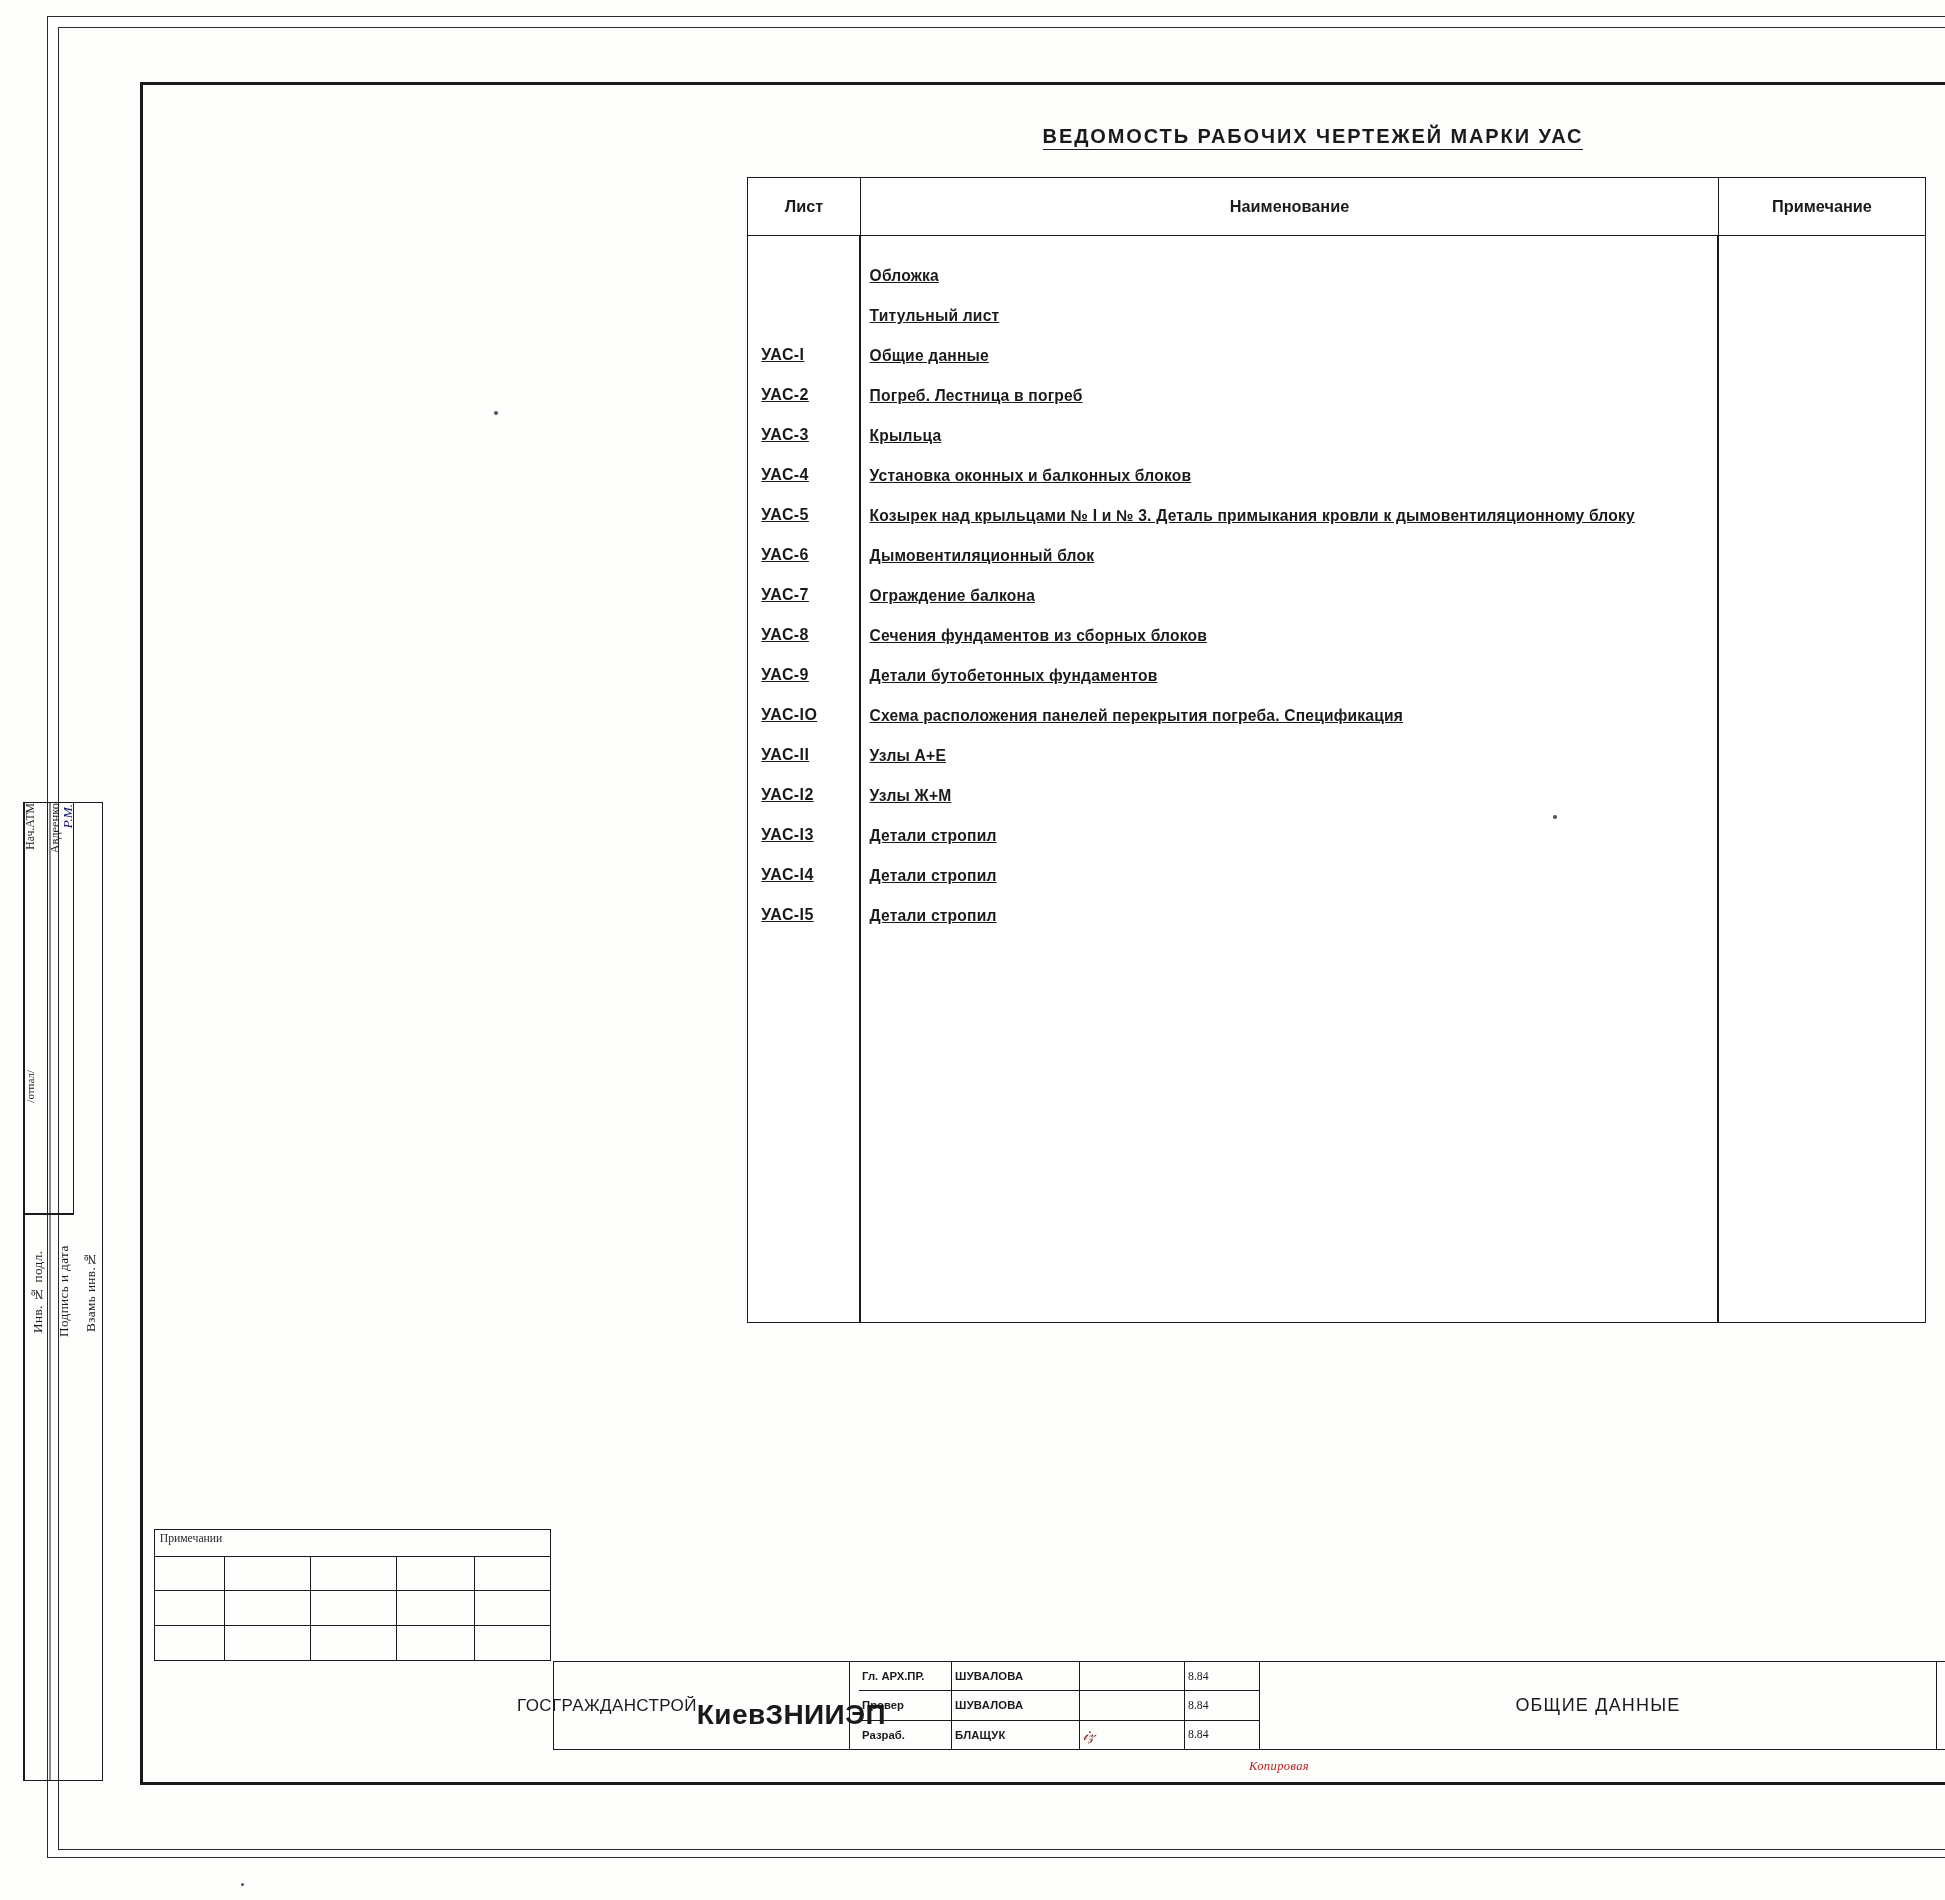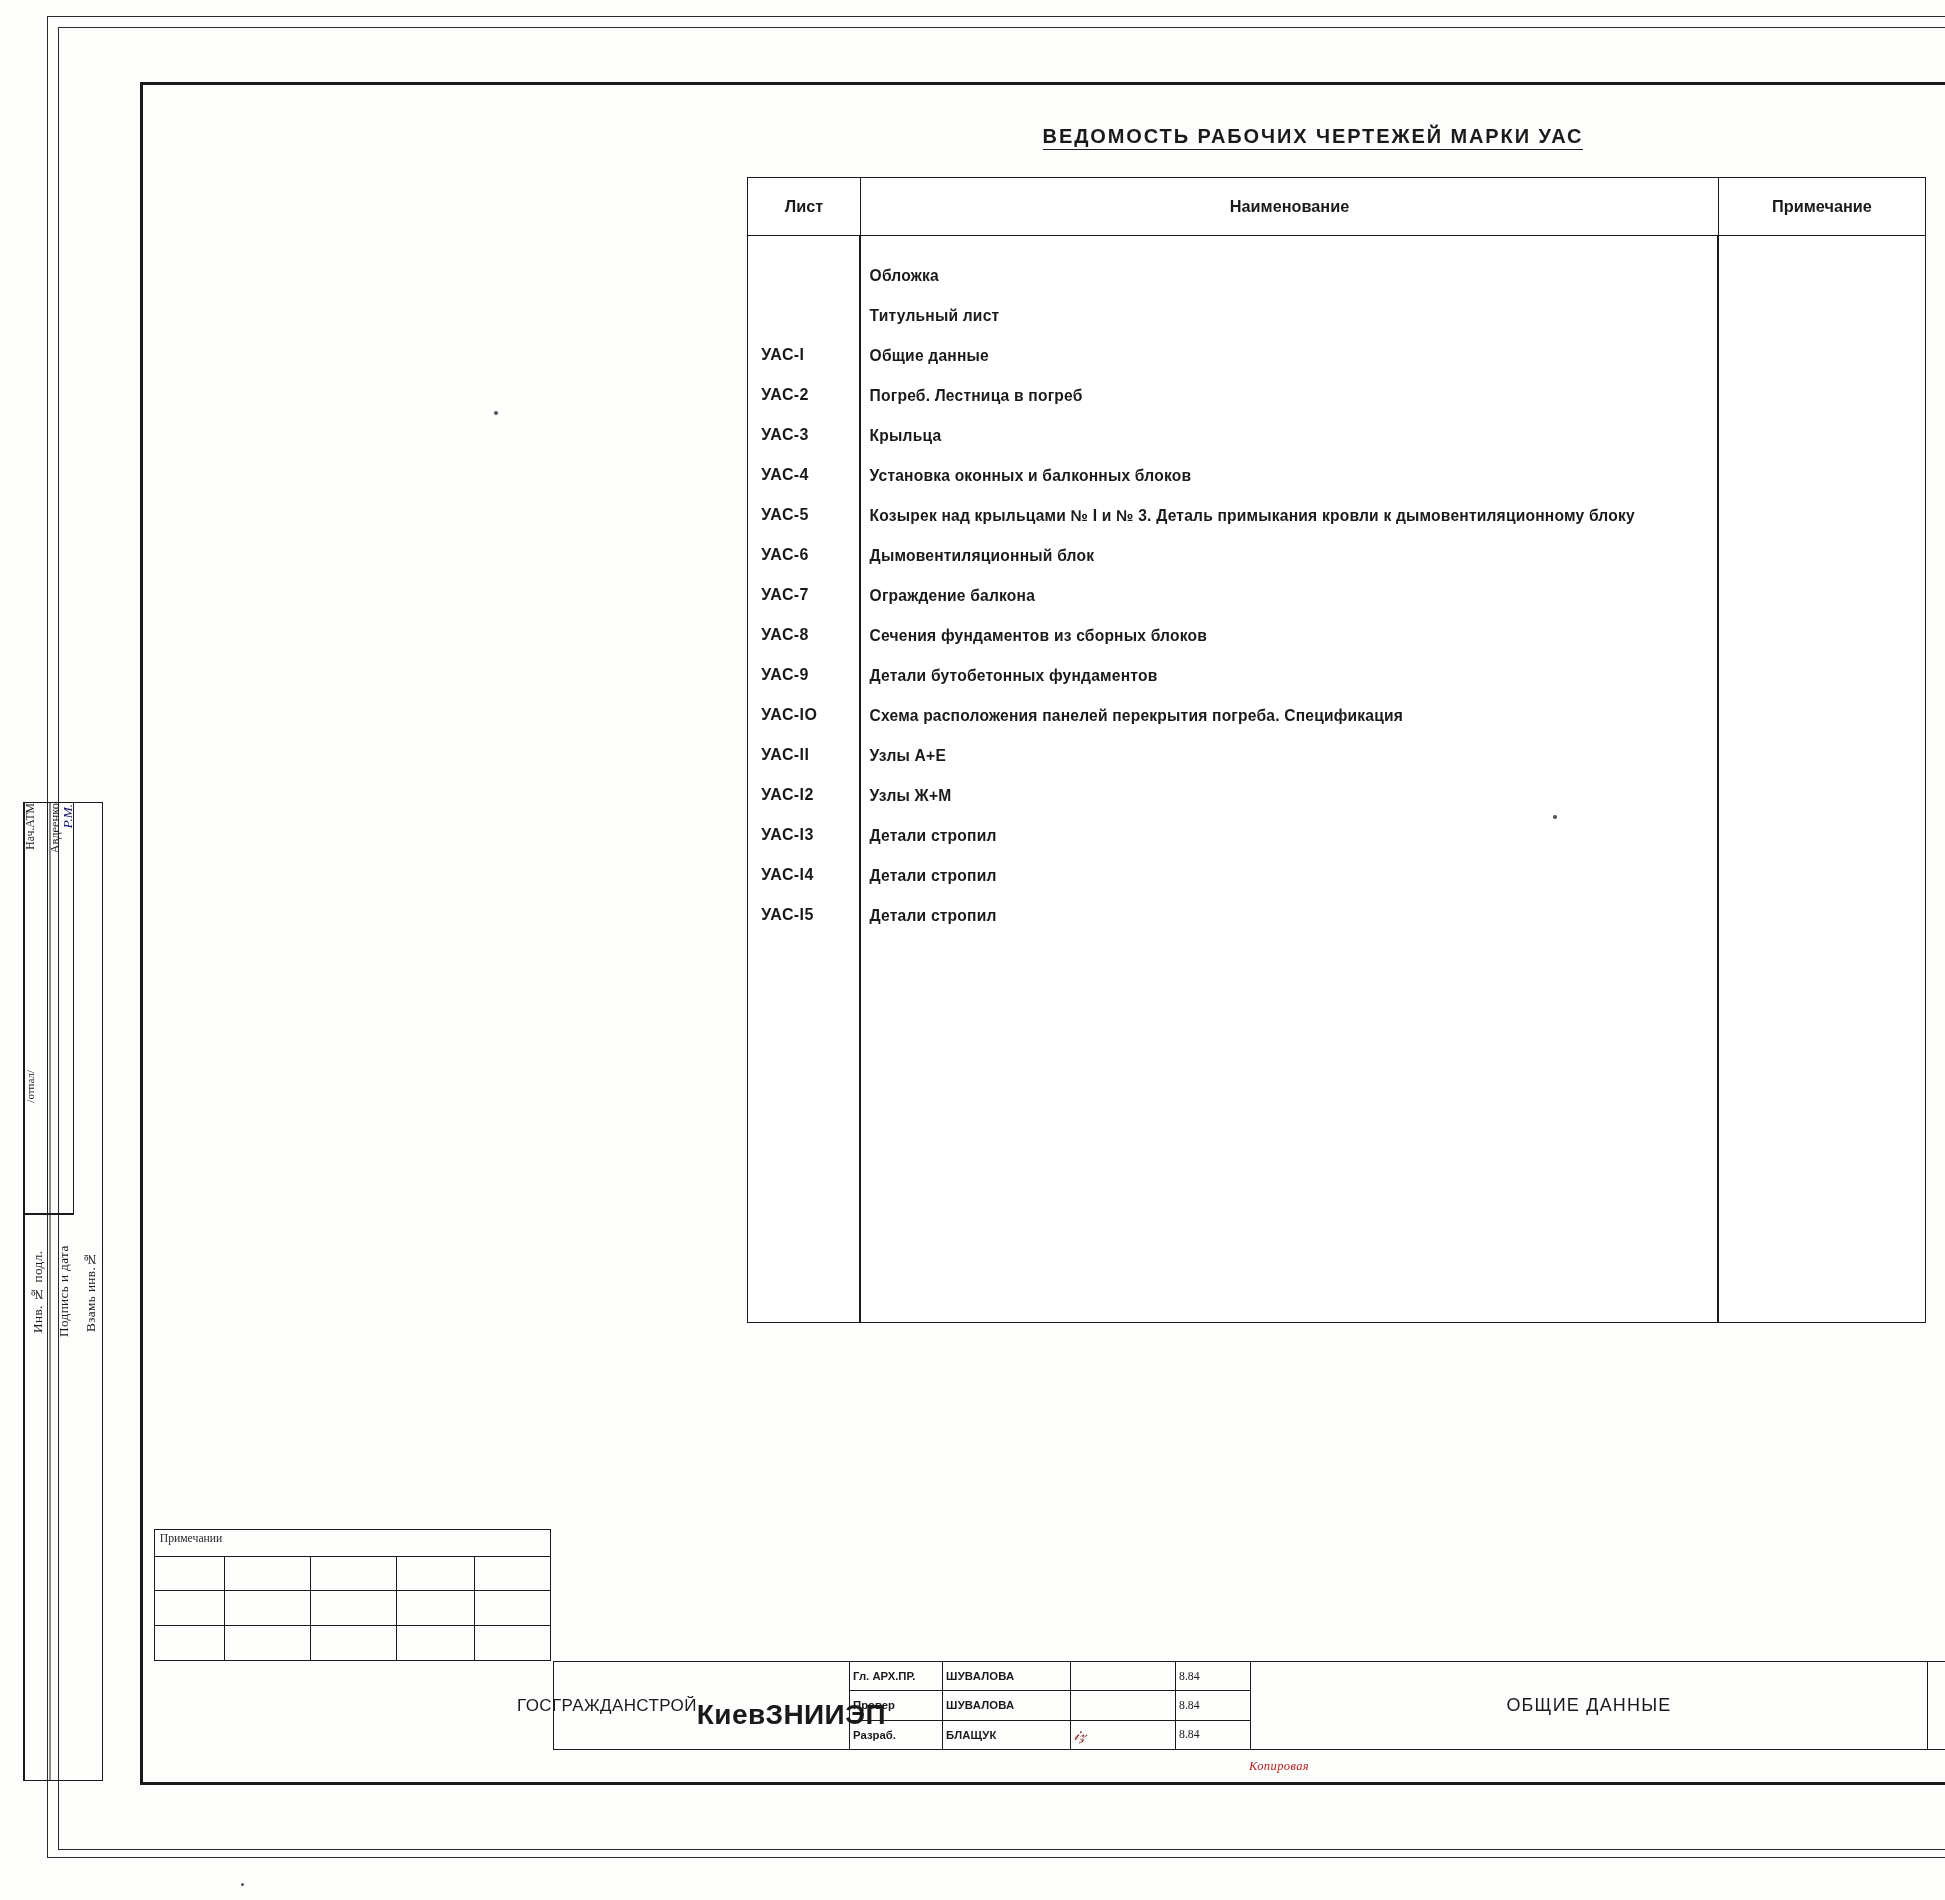--- a/index.html
+++ b/index.html
@@ -165,20 +165,21 @@
     letter-spacing: 0.4px;
     margin-top: 18px;
   }
 
   .tb-persons {
     width: 401px;
     border-right: 1.6px solid #1a1a1a;
     box-sizing: border-box;
     display: flex;
     flex-direction: column;
+    margin-left: 9px;
   }
   .tb-prow {
     flex: 1;
     display: flex;
     box-sizing: border-box;
   }
   .tb-prow:not(:last-child) { border-bottom: 1.2px solid #1a1a1a; }
   .tb-pc {
     box-sizing: border-box;
     border-right: 1.2px solid #1a1a1a;
@@ -290,20 +291,21 @@
   }
   .mt-rows {
     position: absolute;
     left: 0; top: 0; right: 0;
     padding-top: 30px;
   }
   .mt-row {
     display: flex;
     align-items: flex-start;
     min-height: 40px;
+    text-decoration: underline;
   }
   .r-sheet {
     width: 113px;
     box-sizing: border-box;
     padding-left: 13.2px;
     font-family: "Liberation Sans", sans-serif;
     font-size: 16px;
     letter-spacing: 0.4px;
     font-weight: bold;
     white-space: nowrap;

